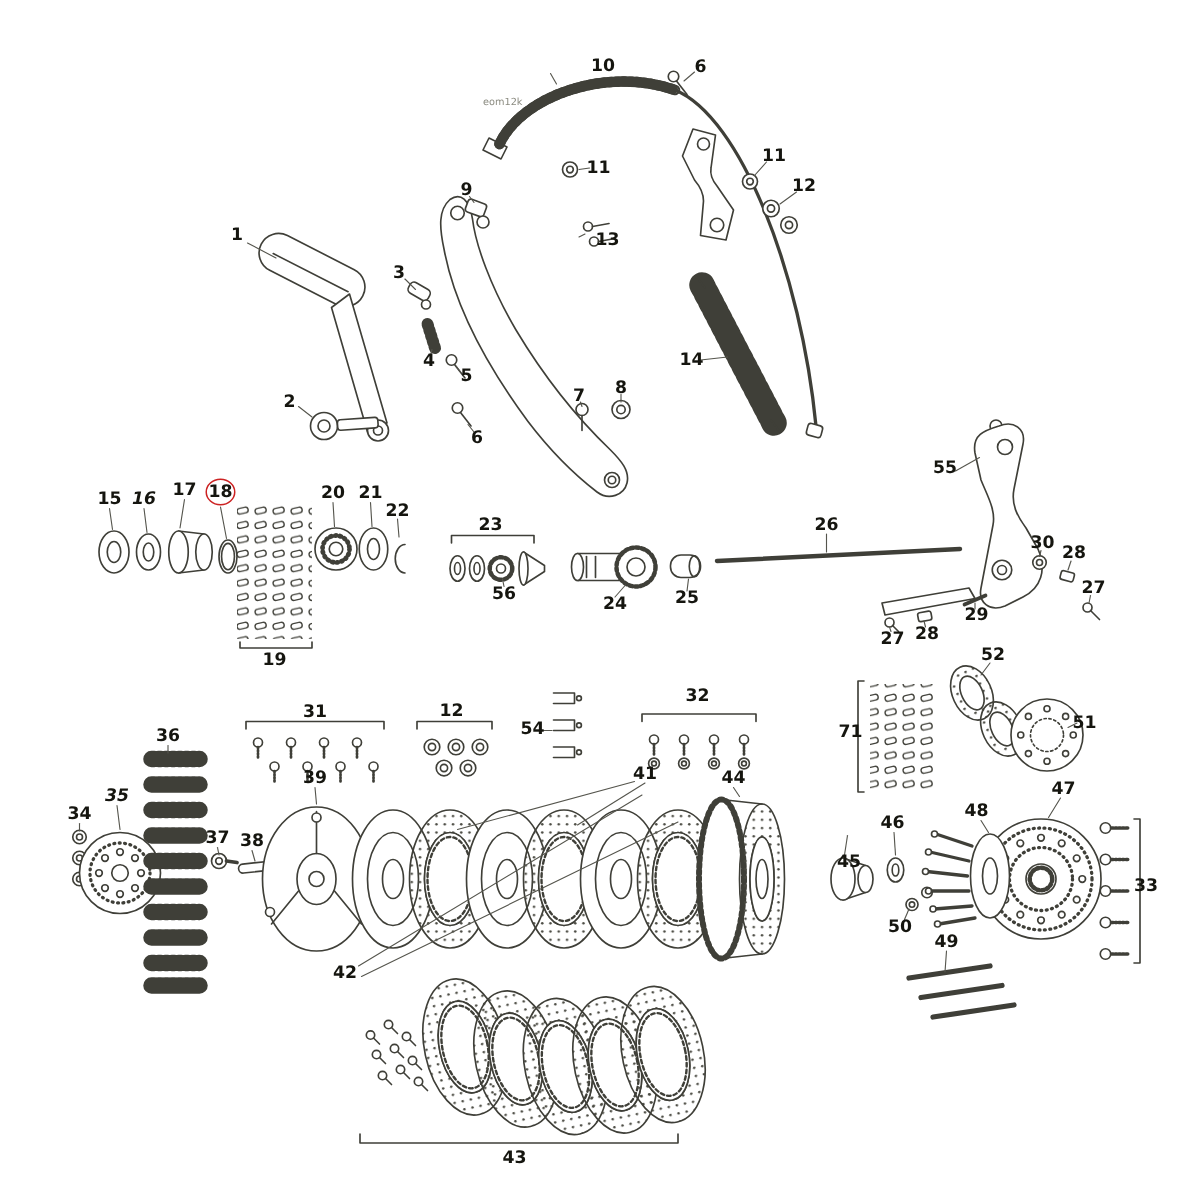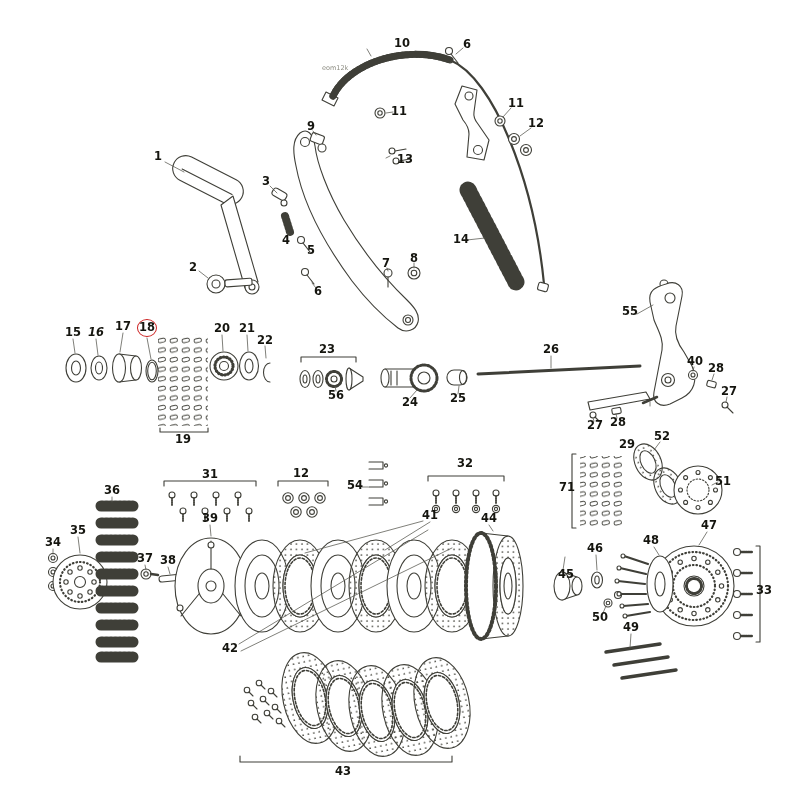--- a/index.html
+++ b/index.html
@@ -587,27 +587,27 @@
       <div class="callout" style="left: 247px; top: 329px;">21</div>
       <div class="callout" style="left: 265px; top: 341px;">22</div>
       <div class="callout" style="left: 327px; top: 350px;">23</div>
       <div class="callout" style="left: 410px; top: 403px;">24</div>
       <div class="callout" style="left: 458px; top: 399px;">25</div>
       <div class="callout" style="left: 551px; top: 350px; text-align: right;">26</div>
       <div class="callout" style="left: 595px; top: 426px;">27</div>
       <div class="callout" style="left: 729px; top: 392px;">27</div>
       <div class="callout" style="left: 618px; top: 423px;">28</div>
       <div class="callout" style="left: 716px; top: 369px;">28</div>
-      <div class="callout" style="left: 627px; top: 410px; margin-top: 35px;">29</div>
-      <div class="callout" style="left: 695px; top: 362px;">40</div>
+      <div class="callout" style="left: 651px; top: 410px;">29</div>
+      <div class="callout" style="left: 695px; top: 362px;">30</div>
       <div class="callout" style="left: 210px; top: 475px;">31</div>
       <div class="callout" style="left: 465px; top: 464px;">32</div>
       <div class="callout" style="left: 764px; top: 591px;">33</div>
       <div class="callout" style="left: 53px; top: 543px;">34</div>
-      <div class="callout" style="left: 78px; top: 531px;">35</div>
+      <div class="callout" style="left: 78px; top: 531px; font-style: italic;">35</div>
       <div class="callout" style="left: 112px; top: 491px;">36</div>
       <div class="callout" style="left: 145px; top: 559px;">37</div>
       <div class="callout" style="left: 168px; top: 561px;">38</div>
       <div class="callout" style="left: 210px; top: 519px;">39</div>
       <div class="callout" style="left: 430px; top: 516px;">41</div>
       <div class="callout" style="left: 230px; top: 649px;">42</div>
       <div class="callout" style="left: 343px; top: 772px;">43</div>
       <div class="callout" style="left: 489px; top: 519px;">44</div>
       <div class="callout" style="left: 566px; top: 575px;">45</div>
       <div class="callout" style="left: 595px; top: 549px;">46</div>

